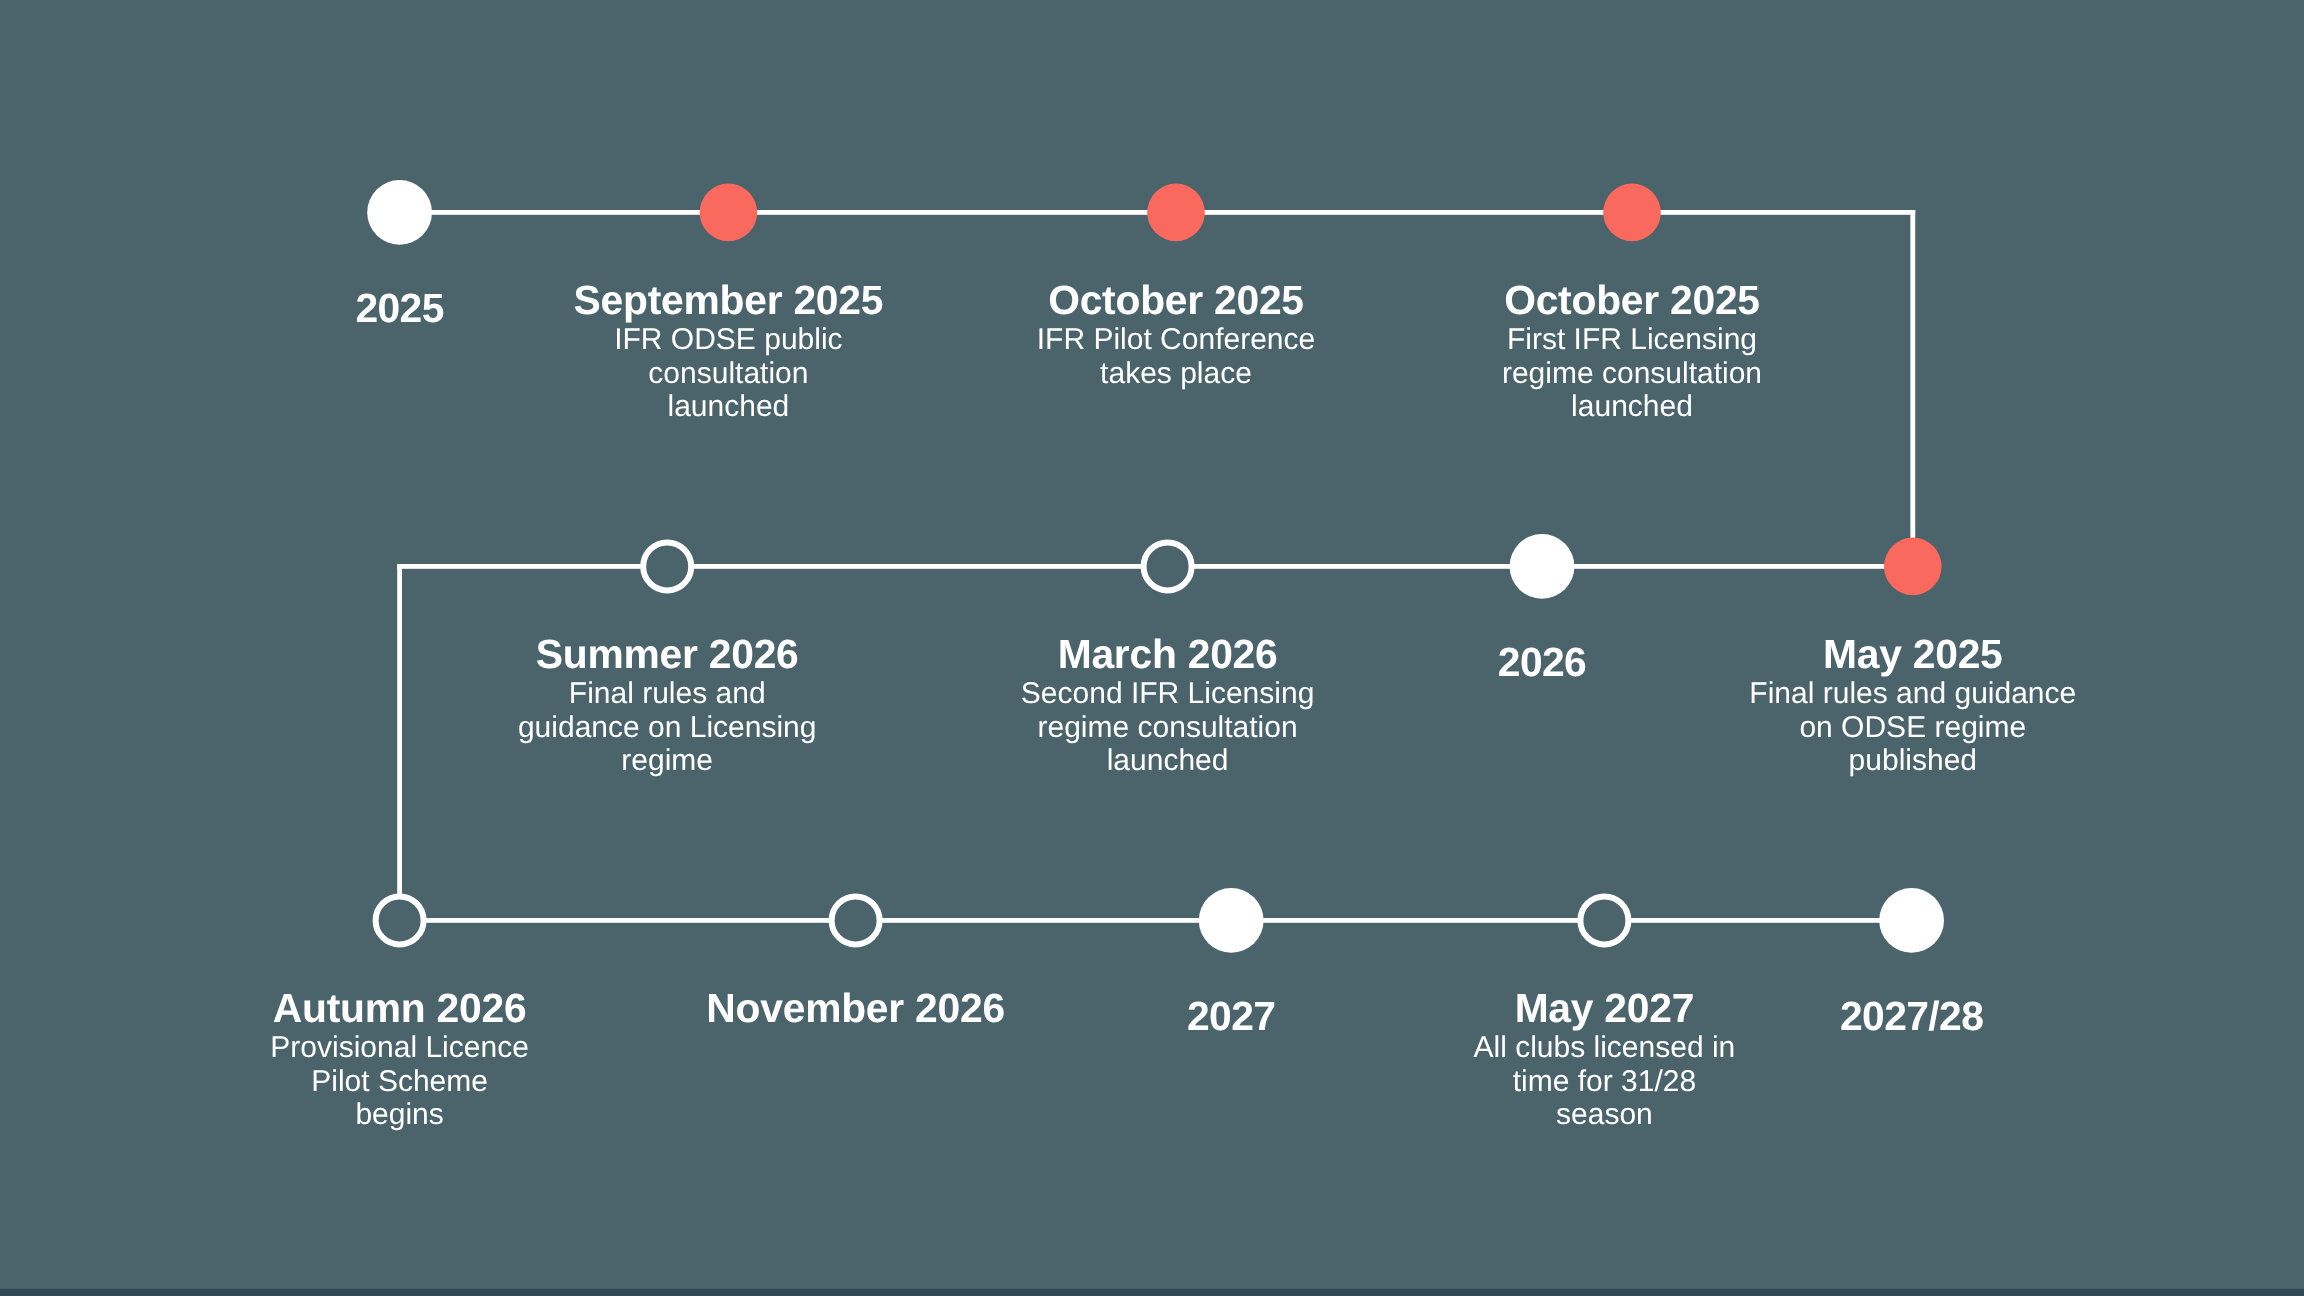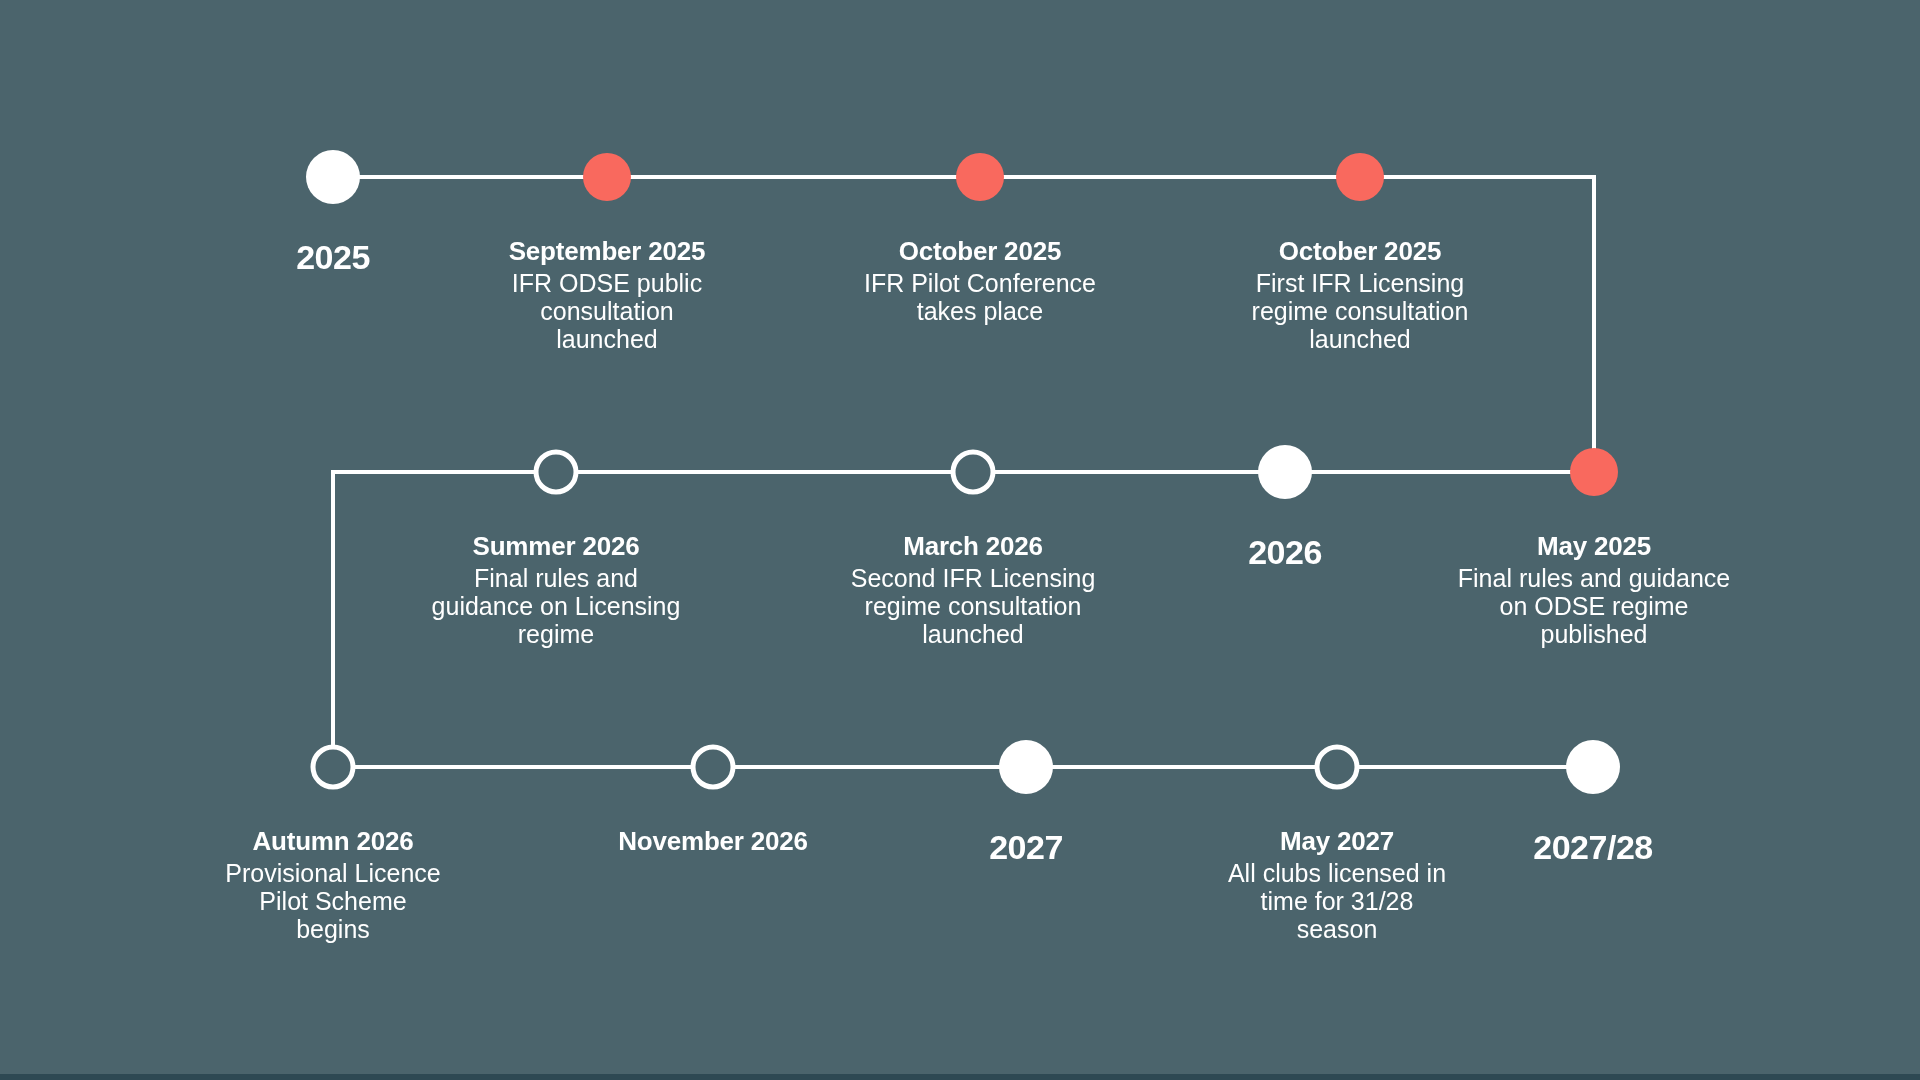--- a/index.html
+++ b/index.html
@@ -30,21 +30,21 @@
   }
   .dot.year-dot{width:54px;height:54px;background:var(--line);}
   .dot.red-dot{width:48px;height:48px;background:var(--red);}
   .dot.ring-dot{width:45px;height:45px;background:var(--bg);border:5px solid var(--line);}
   .label{
     position:absolute;left:0;top:30px;
     transform:translateX(-50%);
     width:340px;text-align:center;color:#fff;margin-top:29px;
   }
   .title{
-    font-size:26px;font-weight:700;line-height:31px;letter-spacing:-0.2px;
+    font-size:34px;font-weight:700;line-height:31px;letter-spacing:-0.2px;
   }
   .year .title{
     font-size:34px;line-height:42px;letter-spacing:-0.5px;
   }
   .desc{
     font-size:25px;font-weight:400;line-height:28px;
     white-space:pre-line;margin-top:2px;
   }
   .edge-bar{position:absolute;left:0;right:0;bottom:0;height:6px;background:var(--edge);z-index:3;}
 </style>

